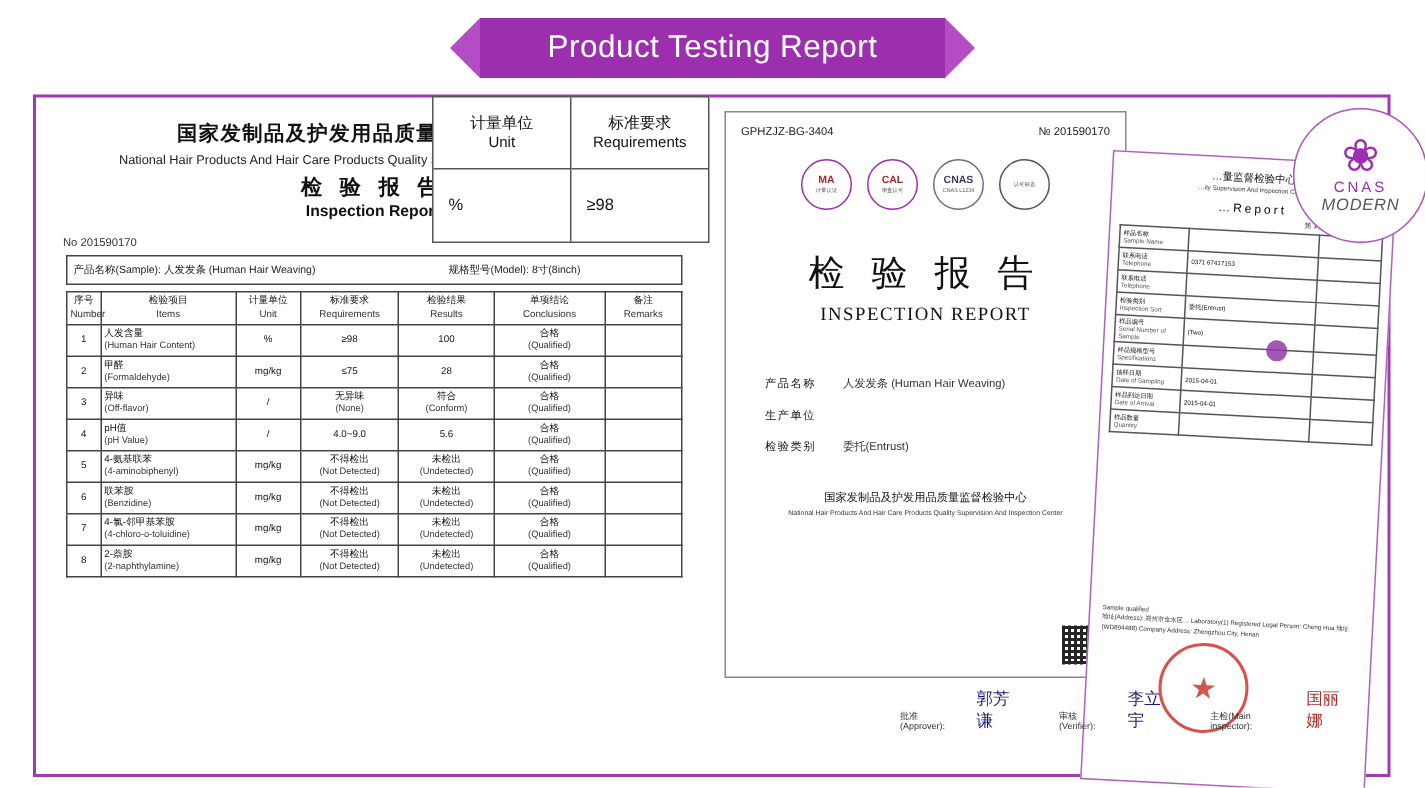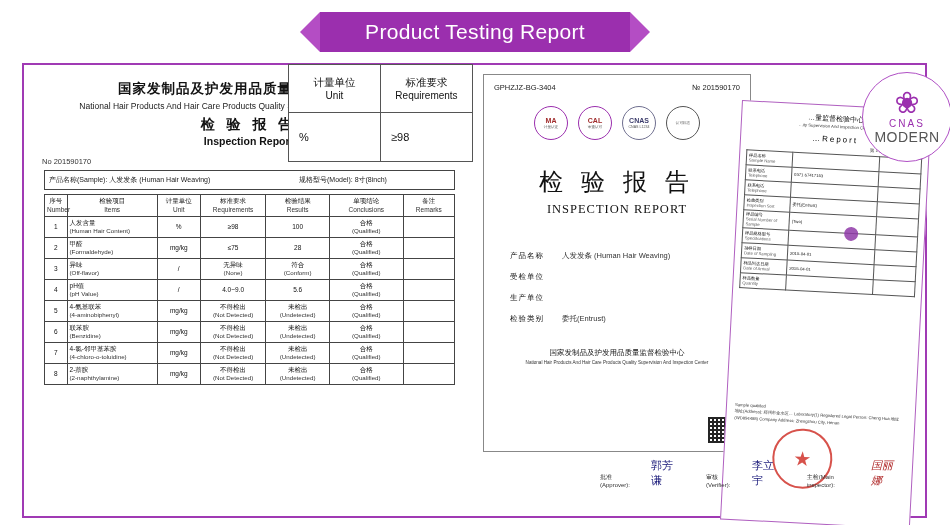--- a/index.html
+++ b/index.html
@@ -236,30 +236,30 @@
   
   .ms-logo {
     position:absolute; left:862px; top:72px;
     width:90px; height:90px; border-radius:50%;
     border:1.5px solid #b050c5;
     background:#fff;
     display:flex;flex-direction:column;align-items:center;justify-content:center;
   }
   .ms-swirl { font-size:30px; color:#9b2fae; line-height:0.9; margin-bottom:2px; }
   .ms-show { font-size:10px; color:#9b2fae; letter-spacing:2px; }
-  .ms-modern { font-size:14px; color:#555; letter-spacing:0.5px; }
+  .ms-modern { font-size:11px; color:#555; letter-spacing:0.5px;font-style:italic; }
 
   
   .sig-row {
     position:absolute; left:600px; top:458px; width:300px;
     display:flex; gap:26px; font-size:6px; color:#333;
   }
   .sig-row .sig { display:flex; align-items:flex-end; gap:14px; }
   .sig-hand { color:#1a1a7a; font-size:11px; font-family:"Liberation Serif", serif; }
-  .sig-hand.red { color:#b02a2a;font-style:italic; }
+  .sig-hand.red { color:#b02a2a; }
 </style>
 </head>
 <body>
 
 <div class="banner-wrap">
   <div class="banner-left-tri"></div>
   <div class="banner">
     <div class="banner-title">Product Testing Report</div>
   </div>
   <div class="banner-right-tri"></div>
@@ -575,24 +575,20 @@
   </div>
   <div class="md-title-cn">检 验 报 告</div>
   <div class="md-title-en">INSPECTION REPORT</div>
 
   <div class="md-fields" id="md-fields">
       <div class="row">
         <div class="lab">产品名称</div>
         <div class="val">人发发条 (Human Hair Weaving)</div>
       </div>
       <div class="row">
-        <div class="lab">受检单位</div>
-        <div class="val"></div>
-      </div>
-      <div class="row">
         <div class="lab">生产单位</div>
         <div class="val"></div>
       </div>
       <div class="row">
         <div class="lab">检验类别</div>
         <div class="val">委托(Entrust)</div>
       </div>
     </div>
 
   <div class="md-footer-cn">国家发制品及护发用品质量监督检验中心</div>

